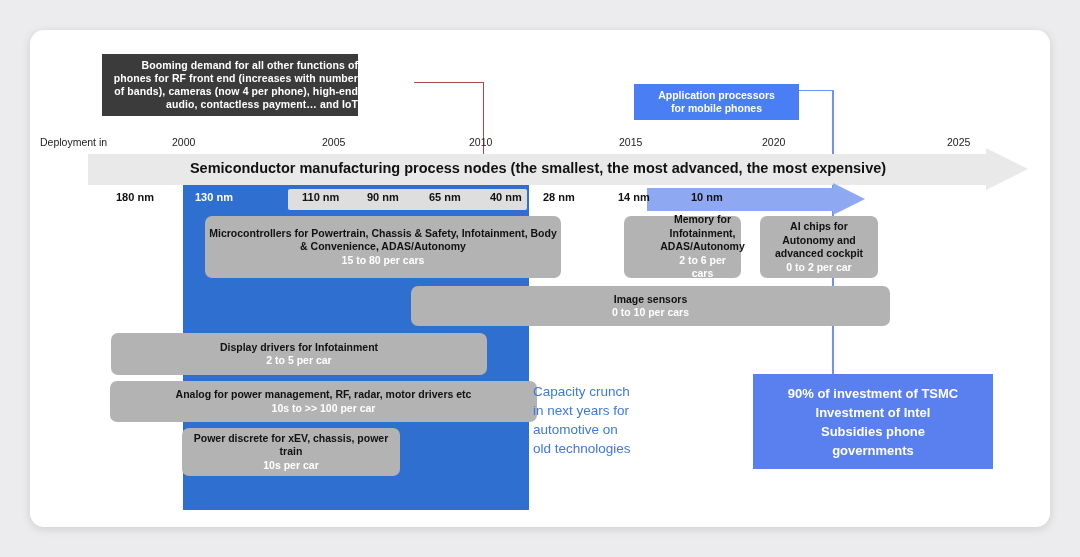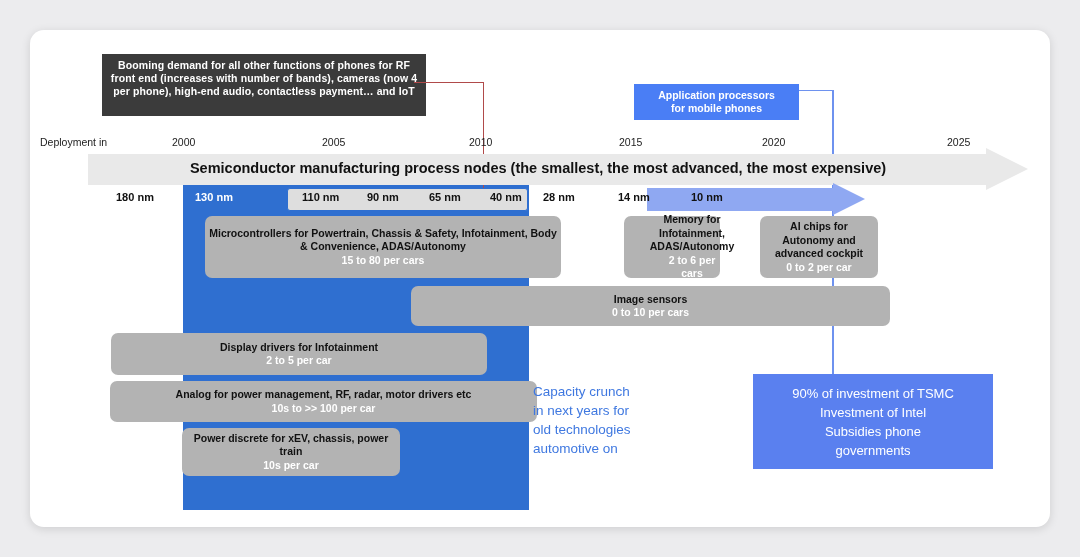--- a/index.html
+++ b/index.html
@@ -28,24 +28,24 @@
 
   
   #cutrow{left:0;top:0;width:1020px;height:12px;overflow:hidden;}
   #cutrow .frag{
     position:absolute;top:-10px;color:#4f7ef5;font-size:11px;font-weight:bold;
     white-space:nowrap;
   }
 
   
   #callout-black{
-    left:72px;top:24px;width:324px;height:62px;
+    left:72px;top:24px;width:256px;height:62px;
     background:#3b3b3b;color:#ffffff;
     font-size:10.5px;font-weight:bold;line-height:13px;
-    text-align:center;padding:5px 6px 0 6px;
+    text-align:right;padding:5px 0 0 6px;
     letter-spacing:0.1px;
   }
   
   #conn-red-h{left:384px;top:52px;width:70px;height:1px;background:#b04a4a;}
   #conn-red-v{left:453px;top:52px;width:1px;height:107px;background:#b04a4a;}
 
   
   #callout-blue{
     left:604px;top:54px;width:165px;height:36px;
     background:#4a7ef5;color:#ffffff;
@@ -110,21 +110,21 @@
     font-size:10.5px;font-weight:bold;line-height:13.5px;
     display:flex;flex-direction:column;justify-content:center;align-items:center;
     padding:2px 4px;
   }
   .gbox .sub{color:#ffffff;}
 
   
   #invest-box{
     left:723px;top:344px;width:240px;height:95px;
     background:#5a80ef;color:#ffffff;
-    font-size:13px;font-weight:normal;line-height:19px;
+    font-size:13px;font-weight:bold;line-height:19px;
     text-align:center;
     display:flex;flex-direction:column;justify-content:center;align-items:center;
   }
 
   
   #crunch{
     left:503px;top:352px;width:160px;
     color:#3f78e0;font-size:13.5px;line-height:19px;
   }
 </style>
@@ -191,21 +191,21 @@
       <span class="node" style="left:513px;">28 nm</span>
       <span class="node" style="left:588px;">14 nm</span>
       <span class="node" style="left:661px;">10 nm</span>
     </div>
 
     <div class="abs gbox" style="left:175px;top:186px;width:356px;height:62px;">
       <div>Microcontrollers for Powertrain, Chassis &amp; Safety, Infotainment, Body &amp; Convenience, ADAS/Autonomy</div>
       <div class="sub">15 to 80 per cars</div>
     </div>
 
-    <div class="abs gbox" style="left:594px;top:186px;width:96px;height:62px;padding-left:44px;">
+    <div class="abs gbox" style="left:594px;top:186px;width:117px;height:62px;padding-left:44px;">
       <div>Memory for Infotainment, ADAS/Autonomy</div>
       <div class="sub">2 to 6 per cars</div>
     </div>
 
     <div class="abs gbox" style="left:730px;top:186px;width:118px;height:62px;">
       <div>AI chips for Autonomy and advanced cockpit</div>
       <div class="sub">0 to 2 per car</div>
     </div>
 
     <div class="abs gbox" style="left:381px;top:256px;width:479px;height:40px;">
@@ -224,22 +224,22 @@
     </div>
 
     <div class="abs gbox" style="left:152px;top:398px;width:218px;height:48px;">
       <div>Power discrete for xEV, chassis, power train</div>
       <div class="sub">10s per car</div>
     </div>
 
     <div class="abs" id="crunch">
       <div>Capacity crunch</div>
       <div>in next years for</div>
+      <div>automotive on</div>
       <div>old technologies</div>
-      <div>automotive on</div>
     </div>
 
     <div class="abs" id="invest-box">
       <div>90% of investment of TSMC</div>
       <div>Investment of Intel</div>
       <div>Subsidies phone</div>
       <div>governments</div>
     </div>
 
   </div>

